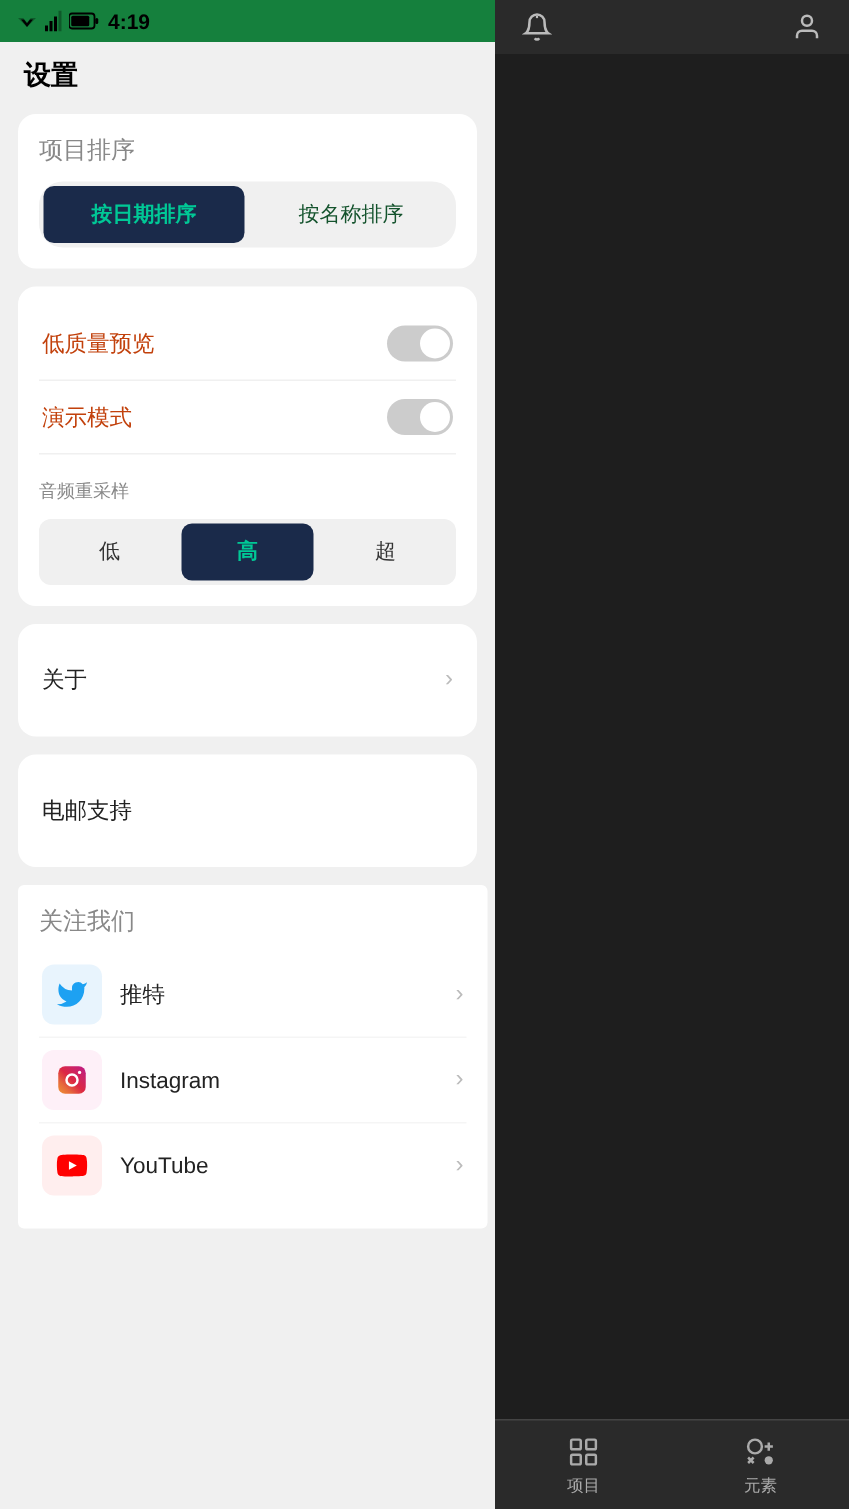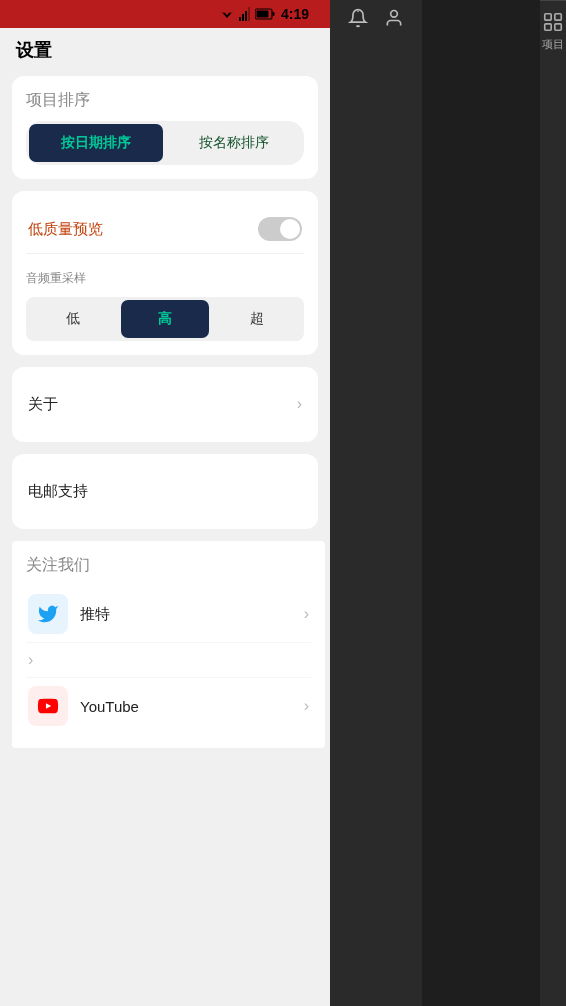--- a/index.html
+++ b/index.html
@@ -17,25 +17,24 @@
       width: 330px;
       height: 100%;
       background: #f0f0f0;
       overflow-y: auto;
       flex-shrink: 0;
     }
 
     
     .status-bar {
       display: flex;
-      justify-content: flex-end;
-      align-items: center;
-      padding: 4px 21px;
+      align-items: center;
+      padding: 4px 10px;
       height: 28px;
-      background: #b91c1c;
+      background: #15803d;
     }
     .status-icons {
       display: flex;
       align-items: center;
       gap: 4px;
       font-size: 12px;
       font-weight: bold;
       color: #000;
     }
 
@@ -208,21 +207,21 @@
       font-size: 15px;
       color: #222;
     }
 
     
     .right-panel {
       width: 236px;
       height: 100%;
       background: #2a2a2a;
       display: flex;
-      flex-direction: row;
+      flex-direction: column;
       flex-shrink: 0;
       text-align: right;
     }
     .right-top-bar {
       display: flex;
       justify-content: space-between;
       align-items: center;
       padding: 6px 10px;
       height: 36px;
     }
@@ -308,20 +307,24 @@
       <button class="sort-btn active">按日期排序</button>
       <button class="sort-btn">按名称排序</button>
     </div>
   </div>
 
   <div class="section-card">
     <div class="toggle-row">
       <span class="toggle-label">低质量预览</span>
       <div class="toggle-switch off"></div>
     </div>
+    <div class="toggle-row">
+      <span class="toggle-label">演示模式</span>
+      <div class="toggle-switch off"></div>
+    </div>
 
     <div style="margin-top:16px;">
       <div class="audio-section-label">音频重采样</div>
       <div class="audio-buttons">
         <button class="audio-btn">低</button>
         <button class="audio-btn active">高</button>
         <button class="audio-btn">超</button>
       </div>
     </div>
   </div>
@@ -348,20 +351,39 @@
           <svg width="22" height="22" viewBox="0 0 24 24">
             <path d="M23 3a10.9 10.9 0 01-3.14 1.53A4.48 4.48 0 0012 8v1A10.66 10.66 0 013 4s-4 9 5 13a11.64 11.64 0 01-7 2c9 5 20 0 20-11.5a4.5 4.5 0 00-.08-.83A7.72 7.72 0 0023 3z" fill="#1DA1F2"></path>
           </svg>
         </div>
         <span class="follow-name">推特</span>
       </div>
       <span class="chevron">›</span>
     </div>
 
     <div class="follow-item">
+      <div class="follow-left">
+        <div class="follow-icon instagram-icon">
+          <svg width="22" height="22" viewBox="0 0 24 24">
+            <defs>
+              <linearGradient id="ig-grad" x1="0%" y1="100%" x2="100%" y2="0%">
+                <stop offset="0%" style="stop-color:#f09433"></stop>
+                <stop offset="25%" style="stop-color:#e6683c"></stop>
+                <stop offset="50%" style="stop-color:#dc2743"></stop>
+                <stop offset="75%" style="stop-color:#cc2366"></stop>
+                <stop offset="100%" style="stop-color:#bc1888"></stop>
+              </linearGradient>
+            </defs>
+            <rect x="2" y="2" width="20" height="20" rx="5" fill="url(#ig-grad)"></rect>
+            <circle cx="12" cy="12" r="4" fill="none" stroke="white" stroke-width="1.8"></circle>
+            <circle cx="17.5" cy="6.5" r="1.2" fill="white"></circle>
+          </svg>
+        </div>
+        <span class="follow-name">Instagram</span>
+      </div>
       <span class="chevron">›</span>
     </div>
 
     <div class="follow-item">
       <div class="follow-left">
         <div class="follow-icon youtube-icon">
           <svg width="22" height="22" viewBox="0 0 24 24">
             <path d="M22.54 6.42A2.78 2.78 0 0020.58 4.44C18.88 4 12 4 12 4S5.12 4 3.42 4.46A2.78 2.78 0 001.46 6.42 29 29 0 001 12a29 29 0 00.46 5.58A2.78 2.78 0 003.42 19.56C5.12 20 12 20 12 20s6.88 0 8.58-.46a2.78 2.78 0 001.96-1.98A29 29 0 0023 12a29 29 0 00-.46-5.58z" fill="#FF0000"></path>
             <polygon points="9.75,15.02 15.5,12 9.75,8.98 9.75,15.02" fill="white"></polygon>
           </svg>
@@ -396,14 +418,25 @@
       <div class="nav-icon">
         <svg width="22" height="22" viewBox="0 0 24 24" fill="none" stroke="#aaa" stroke-width="1.8">
           <rect x="3" y="3" width="7" height="7" rx="1"></rect>
           <rect x="14" y="3" width="7" height="7" rx="1"></rect>
           <rect x="3" y="14" width="7" height="7" rx="1"></rect>
           <rect x="14" y="14" width="7" height="7" rx="1"></rect>
         </svg>
       </div>
       <span class="nav-label">项目</span>
     </div>
+    <div class="nav-item">
+      <div class="nav-icon">
+        <svg width="22" height="22" viewBox="0 0 24 24" fill="none" stroke="#aaa" stroke-width="1.8">
+          <circle cx="8" cy="8" r="5"></circle>
+          <path d="M15 8h6M18 5v6"></path>
+          <circle cx="18" cy="18" r="3" fill="#aaa" stroke="none"></circle>
+          <path d="M3 16l4 4M7 16l-4 4" stroke="#aaa" stroke-width="1.8"></path>
+        </svg>
+      </div>
+      <span class="nav-label">元素</span>
+    </div>
   </div>
 </div>
 
 </body></html>

